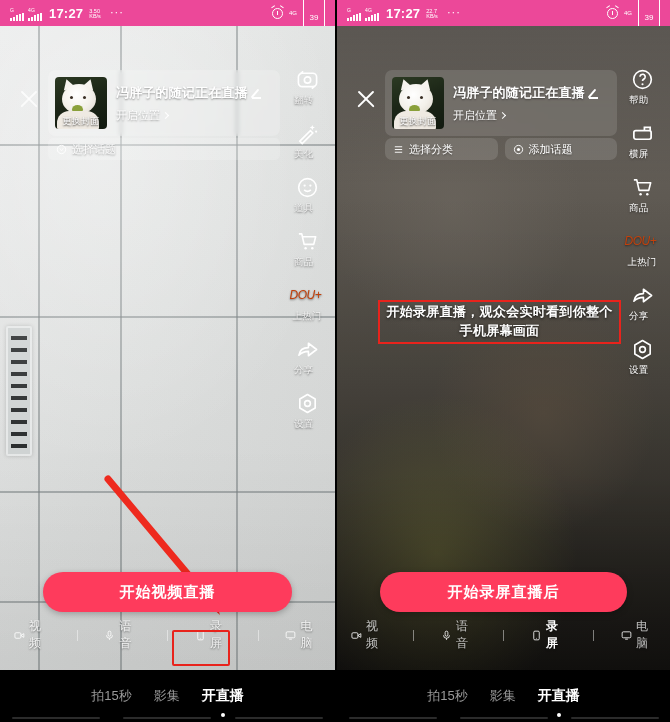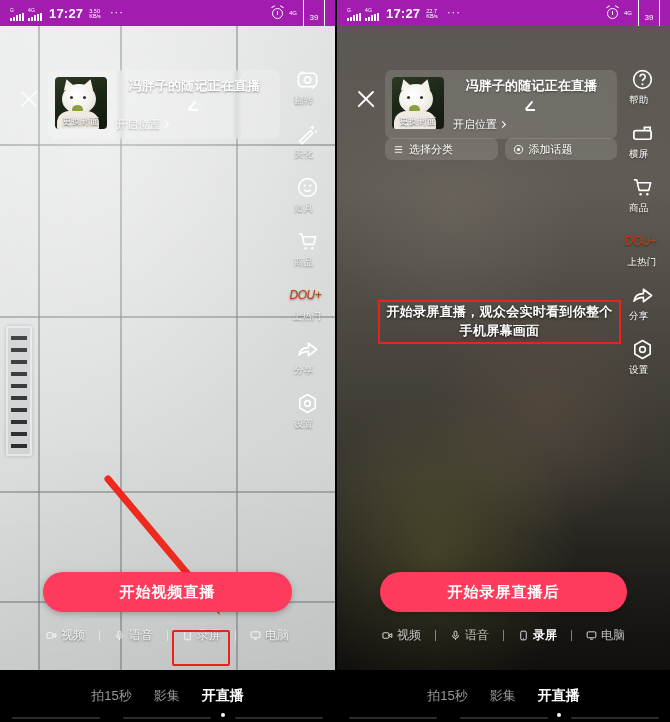--- a/index.html
+++ b/index.html
@@ -9,21 +9,21 @@
     font-family: "Liberation Sans", "DejaVu Sans", sans-serif;
     overflow: hidden;
   }
   .stage { position: relative; width: 670px; height: 722px; display: flex; background:#000; }
   .panel { position: relative; width: 335px; height: 722px; overflow: hidden; background:#000; }
   .panel + .panel { border-left: 2px solid #000; }
 
   
   .statusbar {
     position: relative; height: 26px; width: 100%;
-    background: #a21caf; color: #fff;
+    background: #ec4899; color: #fff;
     display: flex; align-items: center; padding: 0 10px;
     font-size: 11px;
   }
   .sb-left { display: flex; align-items: flex-end; gap: 4px; }
   .sig { display: flex; flex-direction: column; align-items: flex-start; line-height: 1; }
   .sig-label { font-size: 5px; color: #fff; letter-spacing: .3px; }
   .bars { display: flex; align-items: flex-end; gap: 1px; height: 8px; }
   .bars i { width: 2px; background: #fff; display: block; }
   .bars i:nth-child(1){height:3px} .bars i:nth-child(2){height:4px}
   .bars i:nth-child(3){height:6px} .bars i:nth-child(4){height:7px}
@@ -128,21 +128,21 @@
   .cat-body { position:absolute; left:2px; top:34px; width:42px; height:20px; border-radius:12px 12px 4px 4px; background:#efeae2; }
   .cover-label {
     position:absolute; left:0; right:0; bottom:1px; text-align:center;
     color:#fff; font-size:9px; text-shadow:0 1px 2px rgba(0,0,0,.85);
     letter-spacing:.3px;
   }
   .card-txt { flex:1; padding-left:9px; display:flex; flex-direction:column; justify-content:center; }
   .live-title {
     color:#fff; font-size:13px; font-weight:bold; letter-spacing:.2px;
     text-shadow:0 1px 2px rgba(0,0,0,.4);
-    display:flex; align-items:center; gap:4px;flex-direction:column;
+    display:flex; align-items:center; gap:4px;
   }
   .pencil { display:inline-block; width:12px; height:12px; position:relative; }
   .pencil:before {
     content:""; position:absolute; left:2px; top:1px; width:2px; height:11px;
     background:#fff; transform: rotate(40deg); border-radius:1px;
   }
   .pencil:after {
     content:""; position:absolute; left:0px; bottom:0px; width:9px; height:1.6px; background:#fff;
     transform: rotate(0deg);
   }
@@ -188,21 +188,21 @@
   .golive {
     position:absolute; left:43px; right:43px; bottom:58px; height:40px;
     background:#fe3b5c; border-radius:22px;
     display:flex; align-items:center; justify-content:center;
     color:#fff; font-size:15px; font-weight:bold; letter-spacing:1px;
     box-shadow:0 2px 6px rgba(0,0,0,.25);
     cursor:pointer;
   }
   .modes {
     position:absolute; left:0; right:0; bottom:22px; height:26px;
-    display:flex; align-items:center; justify-content:center; gap:0;
+    display:flex; align-items:center; justify-content:center; gap:13px;
   }
   .mode {
     display:flex; align-items:center; gap:4px; padding:3px 14px;
     color: rgba(255,255,255,.72); font-size:12px; cursor:pointer;
     text-shadow:0 1px 2px rgba(0,0,0,.45);
   }
   .mode.active { color:#fff; font-weight:bold; }
   .mode-sep { width:1px; height:11px; background: rgba(255,255,255,.45); }
   .panel.light .mode { color: rgba(255,255,255,.85); }
 
@@ -306,20 +306,29 @@
             <span>冯胖子的随记正在直播</span>
             <span class="pencil"></span>
           </div>
           <div class="loc-row">
             <span>开启位置</span>
             <span class="chev"></span>
           </div>
         </div>
       </div>
 
+      <div class="chips">
+        <div class="chip single">
+          <svg class="ico-sm" viewBox="0 0 24 24">
+            <circle cx="12" cy="12" r="9" fill="none" stroke="#fff" stroke-width="2"></circle>
+            <path d="M8 9l4 6 4-6" fill="none" stroke="#fff" stroke-width="1.6"></path>
+          </svg>
+          <span>选择话题</span>
+        </div>
+      </div>
 
       <div class="rail">
         <div class="rail-item">
           <span class="rail-ico">
             <svg width="23" height="23" viewBox="0 0 24 24">
               <rect x="2.5" y="5.5" width="19" height="14" rx="4" fill="none" stroke="#fff" stroke-width="1.7"></rect>
               <circle cx="12" cy="12.5" r="3.3" fill="none" stroke="#fff" stroke-width="1.7"></circle>
               <path d="M5 5.5l2.5-2M19 19.5l-2.5 2" stroke="#fff" stroke-width="1.7" fill="none"></path>
             </svg>
           </span>

